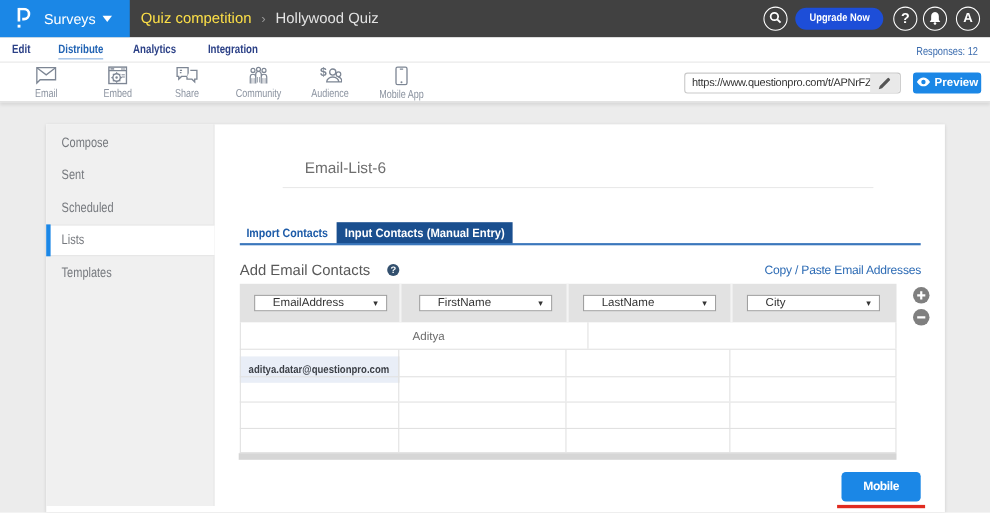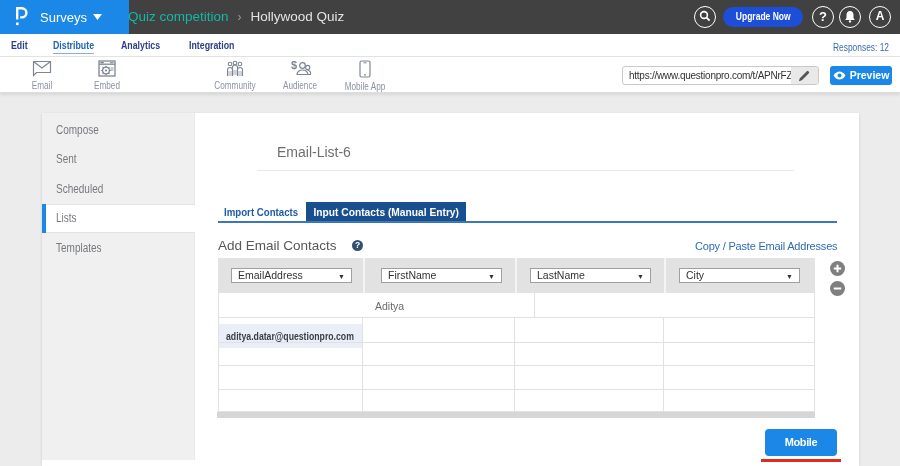--- a/index.html
+++ b/index.html
@@ -3,24 +3,24 @@
 <meta charset="utf-8">
 <style>
 * { margin:0; padding:0; box-sizing:border-box; }
 html,body { width:900px; height:466px; overflow:hidden; }
 body { font-family:"Liberation Sans", sans-serif; background:#ececec; position:relative; }
 .abs { position:absolute; }
 .nx { display:inline-block; transform:scaleX(0.8); transform-origin:0 50%; white-space:nowrap; }
 
 
 #topbar { left:0; top:0; width:900px; height:34px; background:#414141; }
-#logo { left:0; top:0; width:129px; height:34px; background:#1b87e6; color:#fff;text-align:right; }
+#logo { left:0; top:0; width:118px; height:34px; background:#1b87e6; color:#fff;text-align:right; }
 #logo .surveys { position:absolute; left:40px; top:10px; font-size:13px; color:#fff; }
 #crumb { left:128px; top:9px; font-size:13.5px; }
-#crumb .a { color:#14b8a6;margin-top:47px; }
+#crumb .a { color:#fde047;margin-top:47px; }
 #crumb .sep { color:#9a9a9a; padding:0 9px; font-size:12px; }
 #crumb .b { color:#e3e3e3; }
 .circ { position:absolute; top:6px; width:22px; height:22px; border:1.5px solid #fff; border-radius:50%; color:#fff; text-align:center; }
 #upgrade { position:absolute; left:723px; top:7px; width:80px; height:20px; background:#1d4ed8; border-radius:10px; color:#fff; font-size:10px; font-weight:bold; text-align:center; line-height:20px; }
 
 
 #menurow { left:0; top:34px; width:900px; height:23px; background:#fff; border-bottom:1px solid #e3e3e3; }
 #menurow .mi { position:absolute; top:5px; font-size:11px; font-weight:bold; color:#2c4187; transform:scaleX(0.8); transform-origin:0 50%; }
 #menurow .act { color:#2264b4; border-bottom:1px solid #85aede; padding-bottom:2px; }
 #responses { position:absolute; left:833px; top:7px; font-size:10.5px; color:#3a6bae; transform:scaleX(0.8); transform-origin:0 50%; white-space:nowrap; }
@@ -50,21 +50,21 @@
 #tab2 span { display:inline-block; transform:scaleX(0.93); transform-origin:50% 50%; white-space:nowrap; }
 #tabline { left:218px; top:221px; width:619px; height:2px; background:#3b77bc; }
 #addemail { left:218px; top:238px; font-size:13.5px; color:#585858; }
 #qmark { left:352px; top:240px; width:11px; height:11px; background:#33506e; border-radius:50%; color:#fff; font-size:8.5px; font-weight:bold; text-align:center; line-height:11px; }
 #copypaste { left:695px; top:240px; font-size:11px; letter-spacing:-0.2px; color:#2e6cb5; }
 
 
 #tbl { left:218px; top:258px; width:597px; }
 #thead { position:absolute; left:0; top:0; width:597px; height:35px; background:#e2e2e2; }
 .hsep { position:absolute; top:0; width:2px; height:35px; background:#f4f4f4; }
-.sel { position:absolute; top:10px; width:121px; height:15px; background:#fff; border:1px solid #a0a0a0; font-size:10.5px; color:#333; line-height:13px; padding-left:6px; }
+.sel { position:absolute; top:10px; width:121px; height:15px; background:#fff; border:1px solid #a0a0a0; font-size:10.5px; color:#333; line-height:13px; padding-left:16px; }
 .sel .ar { position:absolute; right:6px; top:3.5px; font-size:7px; line-height:7px; color:#333; }
 .trow { position:absolute; left:0; width:597px; border-bottom:1px solid #e1e1e1; }
 .tcell { position:absolute; top:0; height:100%; border-right:1px solid #e1e1e1; font-size:10.5px; color:#6b6b6b; }
 #tblborder { position:absolute; left:0; top:35px; width:597px; height:119px; border-left:1px solid #e1e1e1; }
 #pm { left:830px; top:261px; }
 .pmb { width:15px; height:15px; border-radius:50%; background:#7f7f7f; position:absolute; left:0; }
 #scrollbar { left:217px; top:412px; width:598px; height:6px; background:#d6d6d6; }
 #upload { left:765px; top:429px; width:72px; height:27px; background:#1b87e6; border-radius:4px; color:#fff; font-size:11px; letter-spacing:-0.4px; font-weight:bold; text-align:center; line-height:27px; }
 #redline { left:761px; top:459px; width:80px; height:3px; background:#e02b20; }
 </style>
@@ -123,20 +123,28 @@
       </svg>
     <div class="lbl">Embed</div>
   </div>
   <div class="tool" style="left:7px">
     <svg width="20" height="17" viewBox="0 0 20 17">
         <path d="M1.5 1.5 h17 v11 h-14 l-3 3 z" fill="none" stroke="#7d8694" stroke-width="1.2"></path>
         <path d="M1.8 1.8 L10 8 L18.2 1.8" fill="none" stroke="#7d8694" stroke-width="1.2"></path>
       </svg>
     <div class="lbl">Email</div>
   </div>
+  <div class="tool" style="left:135px">
+    <svg width="20" height="17" viewBox="0 0 20 17">
+        <path d="M1 1.5 h10 v8 h-6 l-2.5 2.5 v-2.5 h-1.5 z" fill="none" stroke="#7d8694" stroke-width="1.2"></path>
+        <path d="M13 4 h6 v8 h-2 v2.5 l-2.5 -2.5 h-4.5 v-2" fill="#fff" stroke="#7d8694" stroke-width="1.2"></path>
+        <path d="M3.5 4 h2 M3.5 6 h1.5" stroke="#7d8694" stroke-width="1"></path>
+      </svg>
+    <div class="lbl">Share</div>
+  </div>
   <div class="tool" style="left:200px">
     <svg width="20" height="17" viewBox="0 0 20 17">
         <circle cx="5" cy="4" r="1.8" fill="none" stroke="#7d8694" stroke-width="1.1"></circle>
         <circle cx="10" cy="3" r="1.8" fill="none" stroke="#7d8694" stroke-width="1.1"></circle>
         <circle cx="15" cy="4" r="1.8" fill="none" stroke="#7d8694" stroke-width="1.1"></circle>
         <path d="M2.5 16 v-6 a2.5 2.5 0 0 1 5 0 v6 M7.5 15 v-7.5 a2.5 2.5 0 0 1 5 0 v7.5 M12.5 16 v-6 a2.5 2.5 0 0 1 5 0 v6" fill="none" stroke="#7d8694" stroke-width="1.1"></path>
         <path d="M4 11 v5 M6 11 v5 M9 10 v5 M11 10 v5 M14 11 v5 M16 11 v5" stroke="#7d8694" stroke-width="0.7"></path>
       </svg>
     <div class="lbl">Community</div>
   </div>

